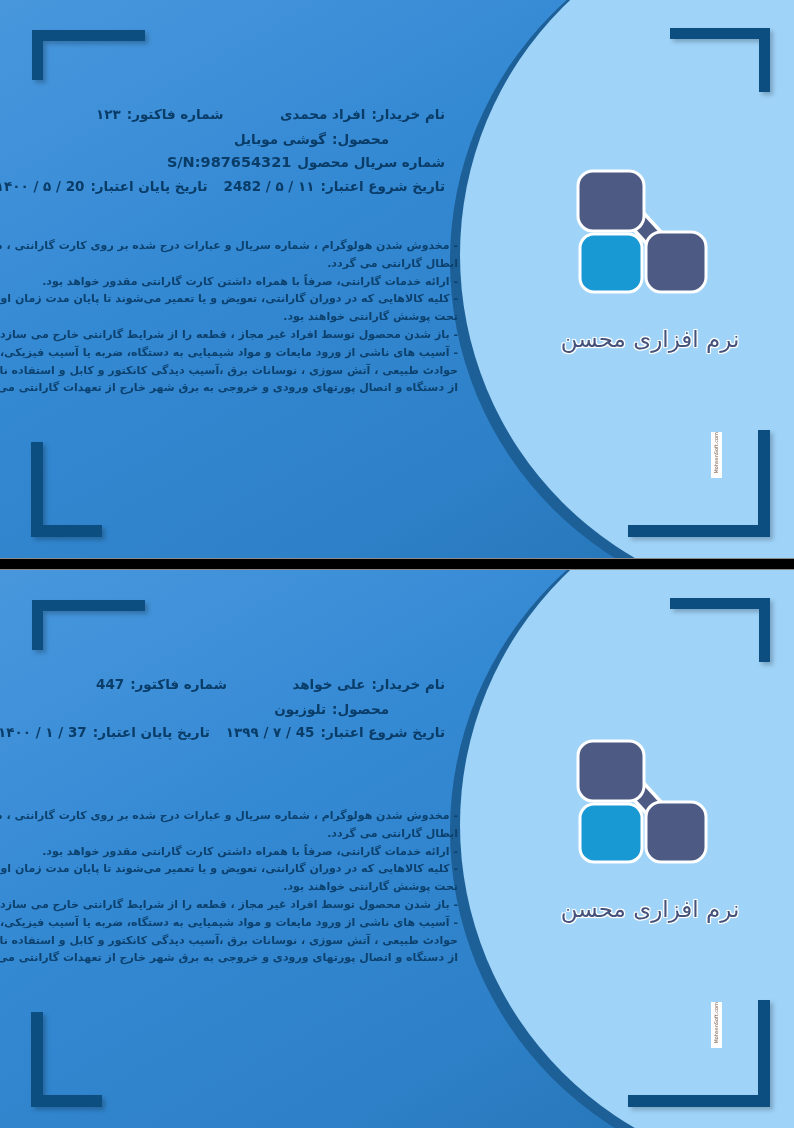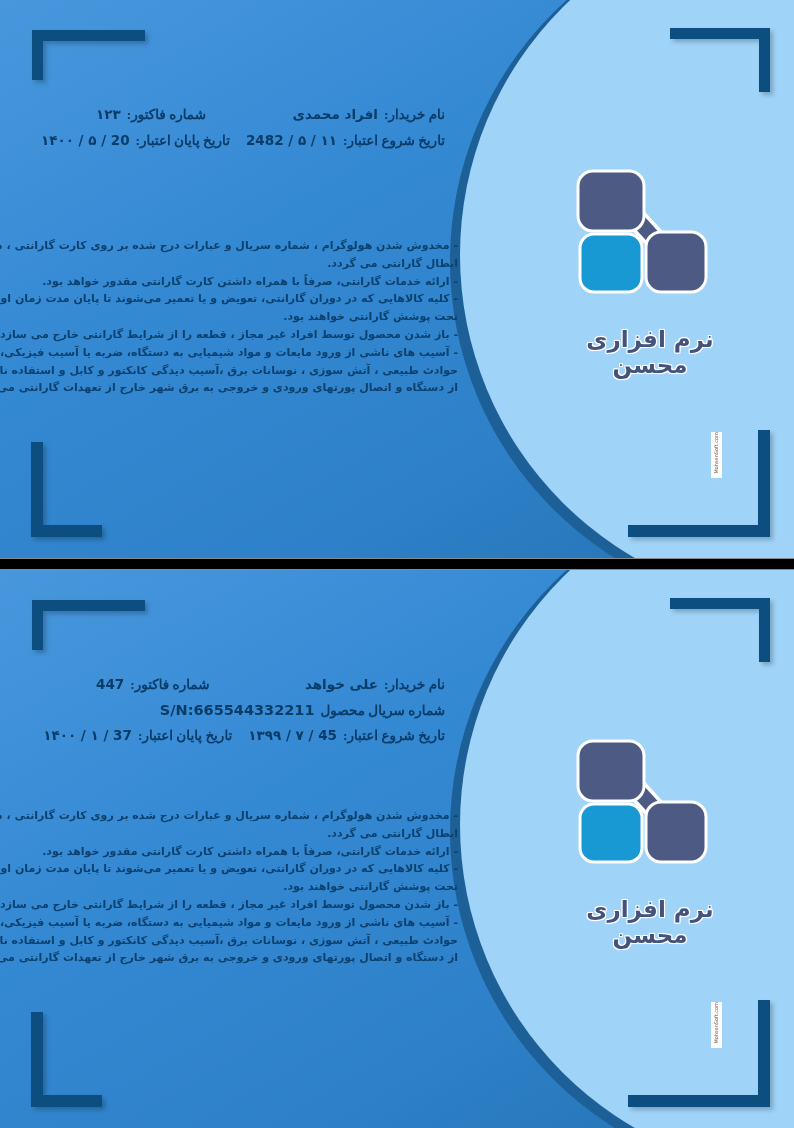--- a/index.html
+++ b/index.html
@@ -28,36 +28,36 @@
   .bracket.tr { left: 670px; top: 28px; width: 100px; height: 64px;
                 border-top: 11px solid #0d4e80; border-right: 11px solid #0d4e80; }
   .bracket.bl { left: 31px; top: 442px; width: 71px; height: 95px;
                 border-bottom: 12px solid #0d4e80; border-left: 12px solid #0d4e80; }
   .bracket.br { left: 628px; top: 430px; width: 142px; height: 107px;
                 border-bottom: 12px solid #0d4e80; border-right: 12px solid #0d4e80; }
 
   .logo { position: absolute; left: 560px; top: 166px; width: 180px; text-align: center; }
   .brand-name {
     margin-top: 1px;
-    font-size: 23px; font-weight: bold;
+    font-size: 23px; font-weight: normal;
     color: #45537c; letter-spacing: 0.5px;
     direction: rtl;
     text-shadow: 1px 1px 0 #fff, -1px -1px 0 #fff, 1px -1px 0 #fff, -1px 1px 0 #fff, 0 0 3px #fff;
   }
 
   .fields {
     position: absolute; right: 349px; top: 106px; width: 392px;
     direction: rtl; text-align: right;
     color: #0a3c68; font-weight: bold; font-size: 13.5px;
   }
   .frow { margin-bottom: 9px; white-space: nowrap; }
   .frow.buyer { display: flex; justify-content: space-between; width: 349px; }
   .frow.product { padding-right: 56px; margin-bottom: 7px; }
   .frow.serial { margin-bottom: 8px; }
-  .flabel { margin-left: 6px; font-family: Liberation Serif, serif; }
+  .flabel { margin-left: 6px; }
   .latin { font-size: 14.5px; font-weight: 600; }
   .dates { display: flex; gap: 16px; }
 
   .terms {
     position: absolute; right: 336px; top: 237px; width: 436px;
     direction: rtl; text-align: right;
     color: #0c416e; font-size: 11px; line-height: 17.8px; font-weight: 700;
     white-space: nowrap;
   }
 
@@ -96,20 +96,26 @@
       <rect x="20" y="68" width="62" height="58" rx="14" fill="#1899d4" stroke="#ffffff" stroke-width="3"></rect>
     </svg>
     <div class="brand-name">نرم افزاری محسن</div>
   </div>
 
   <div class="fields">
     <div class="frow buyer">
       <span><span class="flabel">نام خریدار:</span><span>افراد محمدی</span></span>
       <span><span class="flabel">شماره فاکتور:</span><span>۱۲۳</span></span>
     </div>
+    <div class="frow product">
+      <span class="flabel">محصول:</span><span>گوشی موبایل</span>
+    </div>
+    <div class="frow serial">
+      <span class="flabel">شماره سریال محصول</span><span class="latin">S/N:987654321</span>
+    </div>
     <div class="frow dates">
       <span><span class="flabel">تاریخ شروع اعتبار:</span><span>۱۱ / ۵ / 2482</span></span>
       <span><span class="flabel">تاریخ پایان اعتبار:</span><span>20 / ۵ / ۱۴۰۰</span></span>
     </div>
   </div>
 
   <div class="terms">
     <div>- مخدوش شدن هولوگرام ، شماره سریال و عبارات درج شده بر روی کارت گارانتی ، موجب</div>
     <div>ابطال گارانتی می گردد.</div>
     <div>- ارائه خدمات گارانتی، صرفاً با همراه داشتن کارت گارانتی مقدور خواهد بود.</div>
@@ -144,22 +150,22 @@
       <rect x="20" y="68" width="62" height="58" rx="14" fill="#1899d4" stroke="#ffffff" stroke-width="3"></rect>
     </svg>
     <div class="brand-name">نرم افزاری محسن</div>
   </div>
 
   <div class="fields">
     <div class="frow buyer">
       <span><span class="flabel">نام خریدار:</span><span>علی خواهد</span></span>
       <span><span class="flabel">شماره فاکتور:</span><span>447</span></span>
     </div>
-    <div class="frow serial">
-      <span class="flabel">شماره سریال محصول</span><span class="latin">S/N:665544332211</span>
+    <div class="frow product">
+      <span class="flabel">محصول:</span><span>تلوزیون</span>
     </div>
     <div class="frow dates">
       <span><span class="flabel">تاریخ شروع اعتبار:</span><span>45 / ۷ / ۱۳۹۹</span></span>
       <span><span class="flabel">تاریخ پایان اعتبار:</span><span>37 / ۱ / ۱۴۰۰</span></span>
     </div>
   </div>
 
   <div class="terms">
     <div>- مخدوش شدن هولوگرام ، شماره سریال و عبارات درج شده بر روی کارت گارانتی ، موجب</div>
     <div>ابطال گارانتی می گردد.</div>

